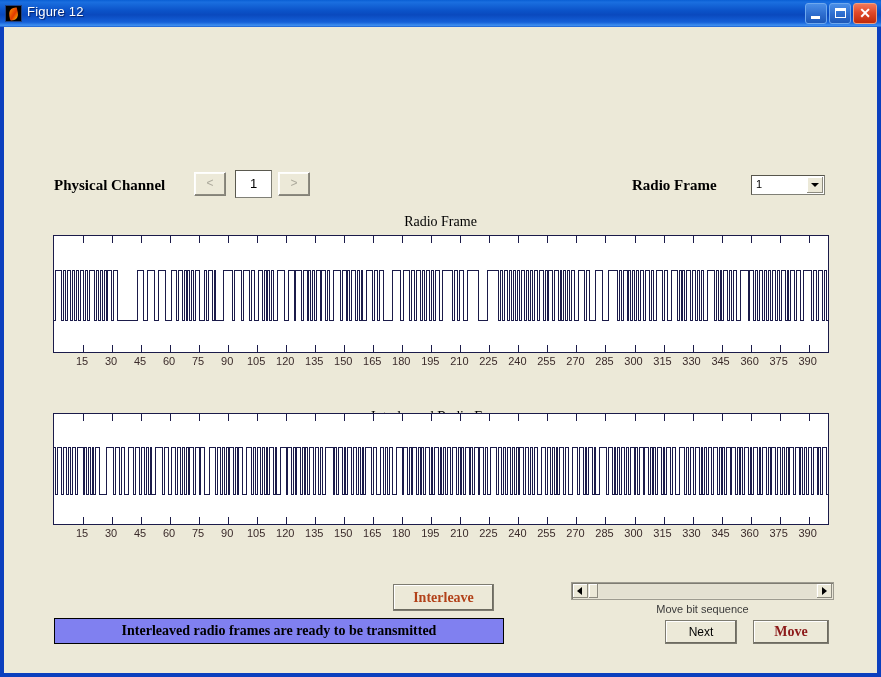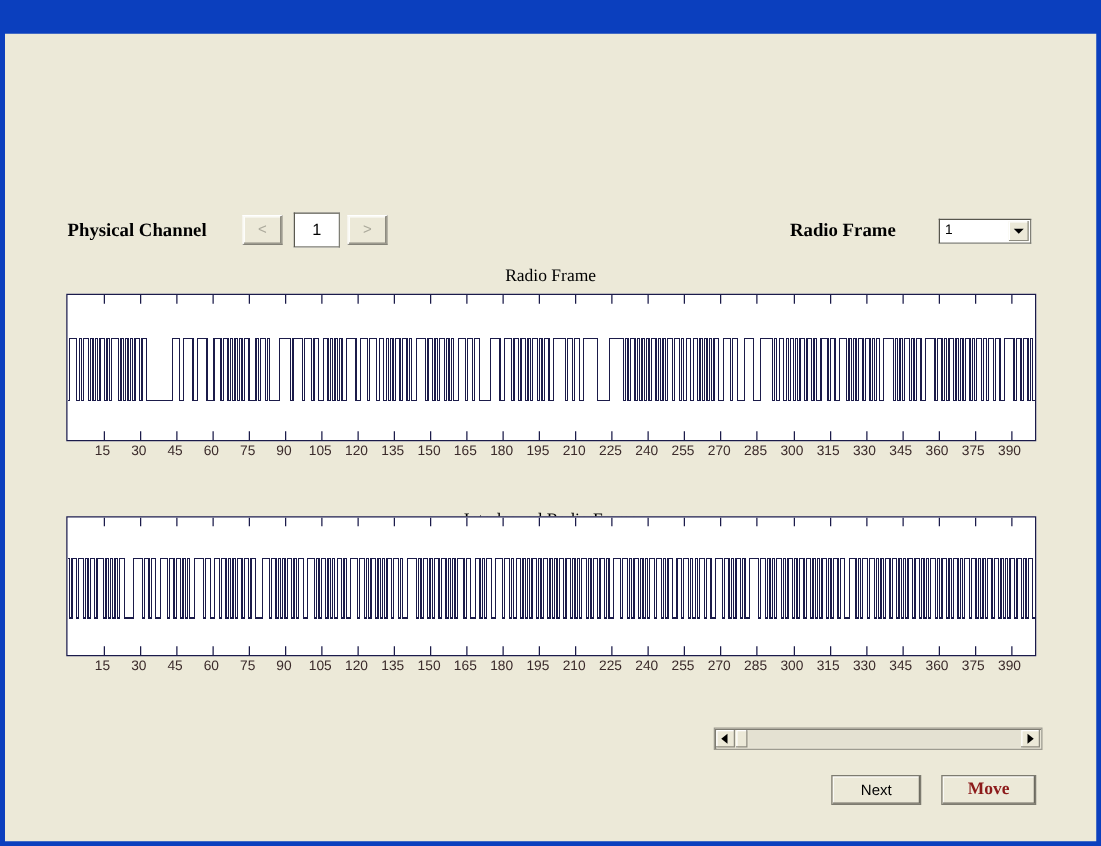--- a/index.html
+++ b/index.html
@@ -319,20 +319,37 @@
     left: 749px; width: 76px; line-height: 22px;
     font-family: "Liberation Serif", serif;
     font-weight: bold; font-size: 14px; color: #8c1a1a;
   }
 </style>
 </head>
 <body>
 
 <div class="window">
 
+  <div class="titlebar">
+    <div class="title-icon">
+      <div class="flame"></div>
+    </div>
+    <div class="title-text">Figure 12</div>
+    <div class="win-btns">
+      <div class="wb">
+          <span class="glyph-min"></span>
+        </div>
+      <div class="wb">
+          <span class="glyph-max"></span>
+        </div>
+      <div class="wb close">
+        <span class="glyph-x">✕</span>
+      </div>
+    </div>
+  </div>
 
   <div class="client">
 
 
     <div class="pc-label">Physical Channel</div>
     <div class="spin-btn spin-prev">&lt;</div>
     <div class="pc-value">1</div>
     <div class="spin-btn spin-next">&gt;</div>
 
     <div class="rf-label">Radio Frame</div>
@@ -512,25 +529,28 @@
         <span style="left: 551.475px;">285</span>
         <span style="left: 580.5px;">300</span>
         <span style="left: 609.525px;">315</span>
         <span style="left: 638.55px;">330</span>
         <span style="left: 667.575px;">345</span>
         <span style="left: 696.6px;">360</span>
         <span style="left: 725.625px;">375</span>
         <span style="left: 754.65px;">390</span>
       </div>
 
+    <div class="interleave-btn">Interleave</div>
 
     <div class="scroll-wrap">
       <span class="sb-arrow left"></span>
       <span class="sb-track"></span>
       <span class="sb-thumb"></span>
       <span class="sb-arrow right"></span>
     </div>
-
+    <div class="scroll-caption">Move bit sequence</div>
+
+    <div class="status-banner">Interleaved radio frames are ready to be transmitted</div>
     <div class="nav-btn back">Next</div>
     <div class="nav-btn next">Move</div>
 
   </div>
 </div>
 
 </body></html>

